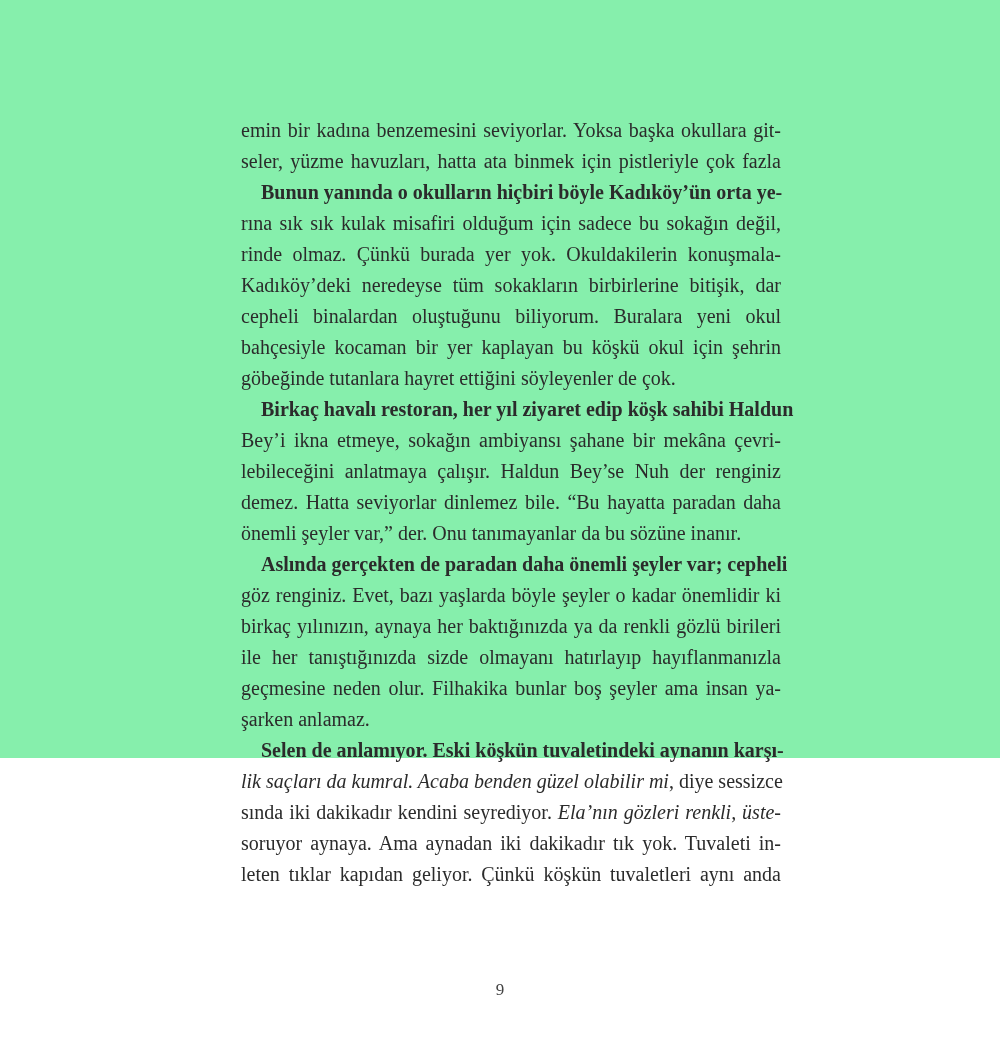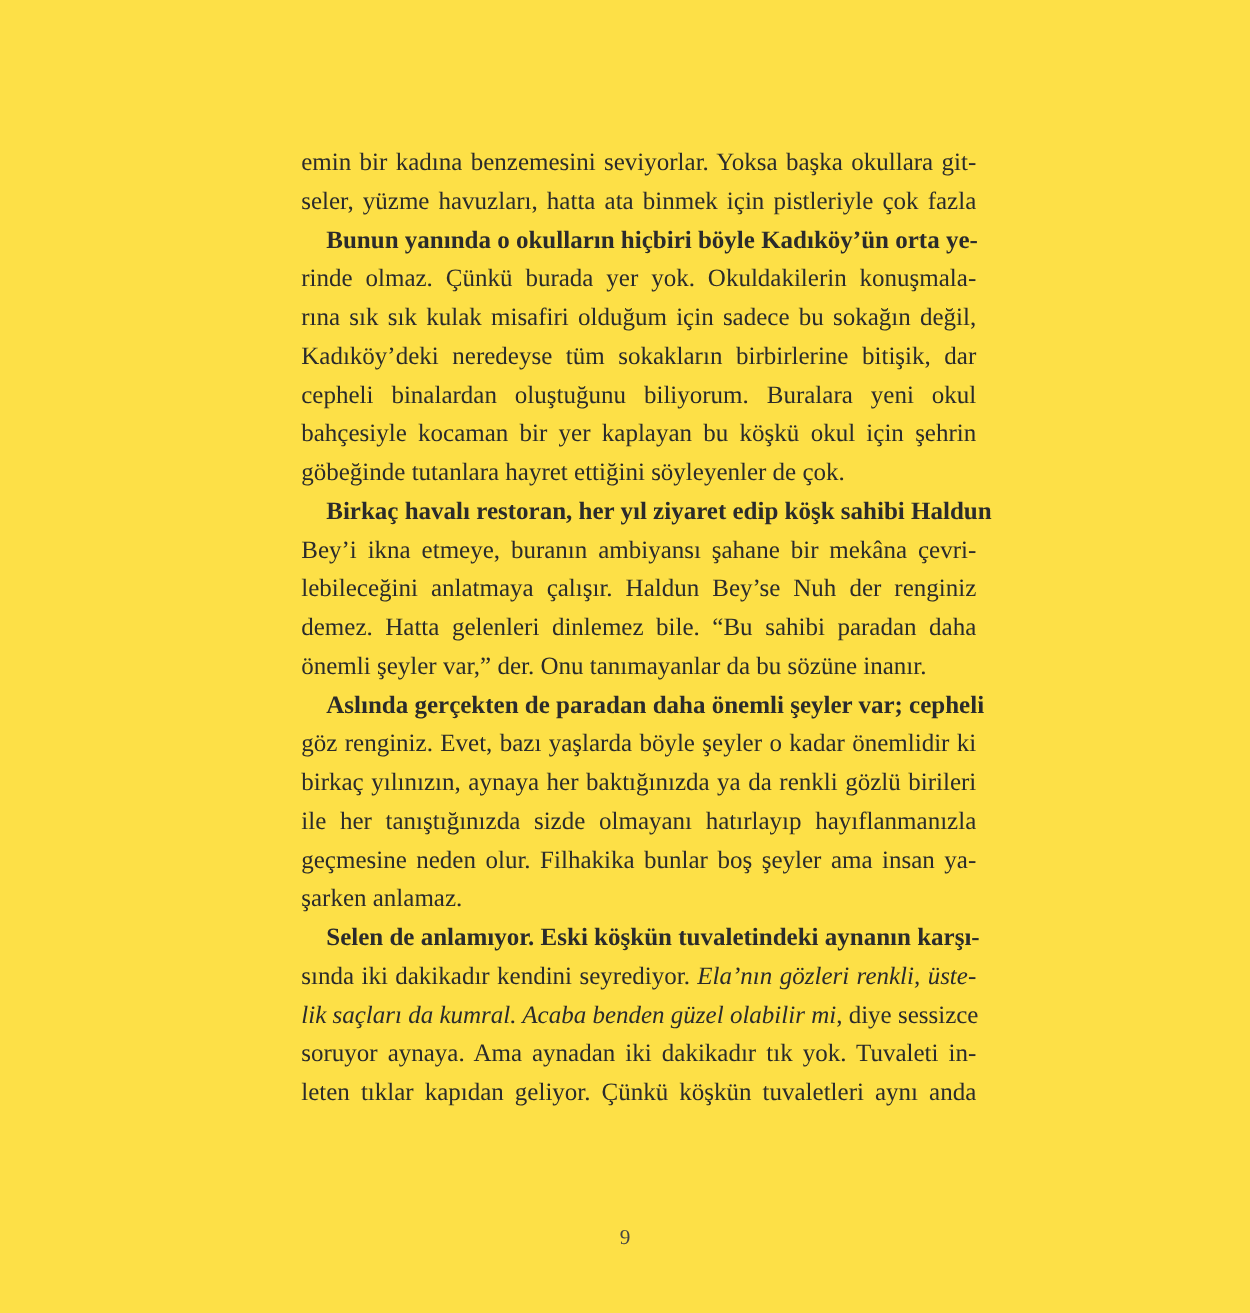--- a/index.html
+++ b/index.html
@@ -1,19 +1,19 @@
 <!DOCTYPE html>
 <html><head>
 <meta charset="utf-8">
 <style>
   html, body { margin: 0; padding: 0; background: #ffffff; }
   body { width: 1000px; height: 1050px; position: relative; overflow: hidden; }
   .page {
-    position: absolute; left: 0; top: 0; width: 1000px; height: 1050px;
-    background: #fde047;
+    position: absolute; left: 0; top: 0; width: 1000px; height: 758px;
+    background: #86efac;
   }
   .text-block {
     position: absolute;
     left: 241px;
     top: 115px;
     width: 540px;
     font-family: "Liberation Serif", "DejaVu Serif", serif;
     font-size: 20px;
     line-height: 31px;
     color: #2b2b2b;
@@ -40,41 +40,41 @@
 </style>
 </head>
 <body>
 
 <div class="page">
   <div class="text-block">
     <span class="line">emin bir kadına benzemesini seviyorlar. Yoksa başka okullara git-</span>
     <span class="line">seler, yüzme havuzları, hatta ata binmek için pistleriyle çok fazla</span>
 
     <span class="line indent">Bunun yanında o okulların hiçbiri böyle Kadıköy’ün orta ye-</span>
+    <span class="line">rına sık sık kulak misafiri olduğum için sadece bu sokağın değil,</span>
     <span class="line">rinde olmaz. Çünkü burada yer yok. Okuldakilerin konuşmala-</span>
-    <span class="line">rına sık sık kulak misafiri olduğum için sadece bu sokağın değil,</span>
     <span class="line">Kadıköy’deki neredeyse tüm sokakların birbirlerine bitişik, dar</span>
     <span class="line">cepheli binalardan oluştuğunu biliyorum. Buralara yeni okul</span>
     <span class="line">bahçesiyle kocaman bir yer kaplayan bu köşkü okul için şehrin</span>
     <span class="line last">göbeğinde tutanlara hayret ettiğini söyleyenler de çok.</span>
 
     <span class="line indent">Birkaç havalı restoran, her yıl ziyaret edip köşk sahibi Haldun</span>
-    <span class="line">Bey’i ikna etmeye, buranın ambiyansı şahane bir mekâna çevri-</span>
+    <span class="line">Bey’i ikna etmeye, sokağın ambiyansı şahane bir mekâna çevri-</span>
     <span class="line">lebileceğini anlatmaya çalışır. Haldun Bey’se Nuh der renginiz</span>
-    <span class="line">demez. Hatta gelenleri dinlemez bile. “Bu sahibi paradan daha</span>
+    <span class="line">demez. Hatta seviyorlar dinlemez bile. “Bu hayatta paradan daha</span>
     <span class="line last">önemli şeyler var,” der. Onu tanımayanlar da bu sözüne inanır.</span>
 
     <span class="line indent">Aslında gerçekten de paradan daha önemli şeyler var; cepheli</span>
     <span class="line">göz renginiz. Evet, bazı yaşlarda böyle şeyler o kadar önemlidir ki</span>
     <span class="line">birkaç yılınızın, aynaya her baktığınızda ya da renkli gözlü birileri</span>
     <span class="line">ile her tanıştığınızda sizde olmayanı hatırlayıp hayıflanmanızla</span>
     <span class="line">geçmesine neden olur. Filhakika bunlar boş şeyler ama insan ya-</span>
     <span class="line last">şarken anlamaz.</span>
 
     <span class="line indent">Selen de anlamıyor. Eski köşkün tuvaletindeki aynanın karşı-</span>
+    <span class="line"><span class="it">lik saçları da kumral. Acaba benden güzel olabilir mi</span><span>, diye sessizce</span></span>
     <span class="line"><span>sında iki dakikadır kendini seyrediyor. </span><span class="it">Ela’nın gözleri renkli, üste-</span></span>
-    <span class="line"><span class="it">lik saçları da kumral. Acaba benden güzel olabilir mi</span><span>, diye sessizce</span></span>
     <span class="line">soruyor aynaya. Ama aynadan iki dakikadır tık yok. Tuvaleti in-</span>
     <span class="line">leten tıklar kapıdan geliyor. Çünkü köşkün tuvaletleri aynı anda</span>
   </div>
 
   <div class="page-number">9</div>
 </div>
 
 </body></html>

